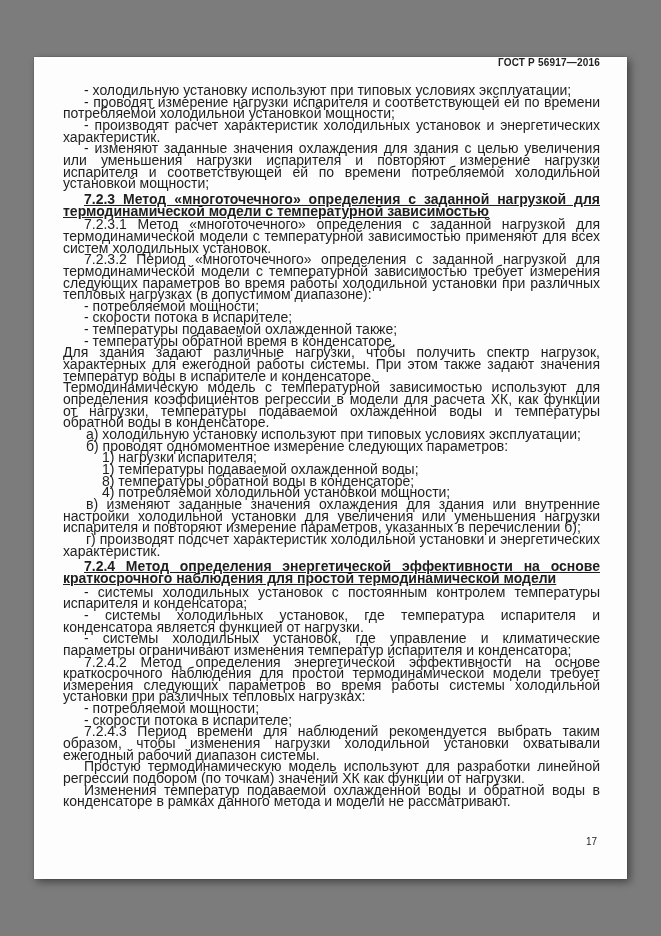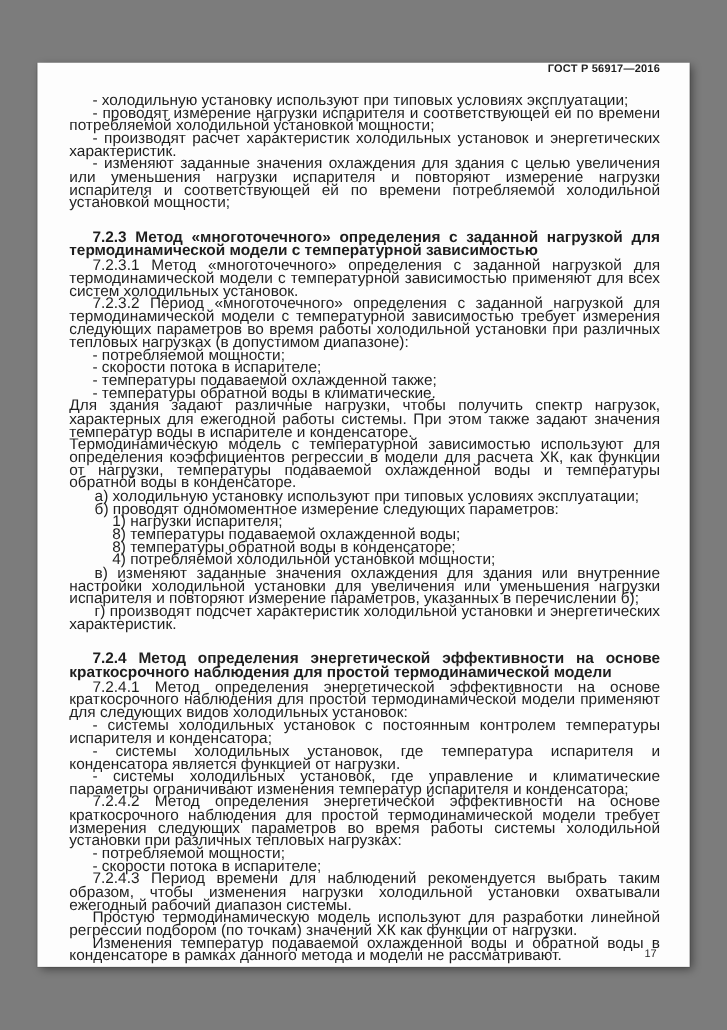--- a/index.html
+++ b/index.html
@@ -38,27 +38,28 @@
     text-align: justify;
   }
   .content p.para   { text-indent: 21px; }
   .content p.dash   { text-indent: 21px; }
   .content p.letter { text-indent: 23px; }
   .content p.num    { text-indent: 39px; }
   .content p.flush  { text-indent: 0; }
   .content p.heading {
     font-weight: 700;
     text-indent: 21px;
-    margin-top: 20px;
+    margin-top: 4px;
     margin-bottom: 2px;
+    text-decoration: underline;
   }
   .page-number {
     position: absolute;
     right: 30px;
-    bottom: 6px;
+    bottom: 32px;
     font-size: 10px;
     color: #1e1e1e;
   }
 </style>
 </head>
 <body style="background: rgb(124, 124, 124);">
 
 <div class="page" style="background: rgb(253, 253, 253);">
   <div class="doc-header">ГОСТ  Р 56917—2016</div>
 
@@ -66,33 +67,32 @@
       <p class="dash">- холодильную установку используют при типовых условиях эксплуатации;</p>
       <p class="dash">- проводят измерение нагрузки испарителя и соответствующей ей по времени потребляемой холодильной установкой мощности;</p>
       <p class="dash">- производят расчет характеристик холодильных установок и энергетических характеристик.</p>
       <p class="dash">- изменяют заданные значения охлаждения для здания с целью увеличения или уменьшения нагрузки испарителя и повторяют измерение нагрузки испарителя и соответствующей ей по времени потребляемой холодильной установкой мощности;</p>
       <p class="heading">7.2.3 Метод «многоточечного» определения с заданной нагрузкой для термодинамической модели с температурной зависимостью</p>
       <p class="para">7.2.3.1 Метод «многоточечного» определения с заданной нагрузкой для термодинамической модели с температурной зависимостью применяют для всех систем холодильных установок.</p>
       <p class="para">7.2.3.2 Период «многоточечного» определения с заданной нагрузкой для термодинамической модели с температурной зависимостью требует измерения следующих параметров во время работы холодильной установки при различных тепловых нагрузках (в допустимом диапазоне):</p>
       <p class="dash">- потребляемой мощности;</p>
       <p class="dash">- скорости потока в испарителе;</p>
       <p class="dash">- температуры подаваемой охлажденной также;</p>
-      <p class="dash">- температуры обратной воды в климатические.</p>
+      <p class="dash">- температуры обратной время в конденсаторе.</p>
       <p class="flush">Для здания задают различные нагрузки, чтобы получить спектр нагрузок, характерных для ежегодной работы системы. При этом также задают значения температур воды в испарителе и конденсаторе.</p>
       <p class="flush">Термодинамическую модель с температурной зависимостью используют для определения коэффициентов регрессии в модели для расчета ХК, как функции от нагрузки, температуры подаваемой охлажденной воды и температуры обратной воды в конденсаторе.</p>
       <p class="letter">а) холодильную установку используют при типовых условиях эксплуатации;</p>
       <p class="letter">б) проводят одномоментное измерение следующих параметров:</p>
       <p class="num">1) нагрузки испарителя;</p>
-      <p class="num">8) температуры подаваемой охлажденной воды;</p>
+      <p class="num">1) температуры подаваемой охлажденной воды;</p>
       <p class="num">8) температуры обратной воды в конденсаторе;</p>
       <p class="num">4) потребляемой холодильной установкой мощности;</p>
       <p class="letter">в) изменяют заданные значения охлаждения для здания или внутренние настройки холодильной установки для увеличения или уменьшения нагрузки испарителя и повторяют измерение параметров, указанных в перечислении б);</p>
       <p class="letter">г) производят подсчет характеристик холодильной установки и энергетических характеристик.</p>
       <p class="heading">7.2.4 Метод определения энергетической эффективности на основе краткосрочного наблюдения для простой термодинамической модели</p>
-      <p class="para">7.2.4.1 Метод определения энергетической эффективности на основе краткосрочного наблюдения для простой термодинамической модели применяют для следующих видов холодильных установок:</p>
       <p class="dash">- системы холодильных установок с постоянным контролем температуры испарителя и конденсатора;</p>
       <p class="dash">- системы холодильных установок, где температура испарителя и конденсатора является функцией от нагрузки.</p>
       <p class="dash">- системы холодильных установок, где управление и климатические параметры ограничивают изменения температур испарителя и конденсатора;</p>
       <p class="para">7.2.4.2 Метод определения энергетической эффективности на основе краткосрочного наблюдения для простой термодинамической модели требует измерения следующих параметров во время работы системы холодильной установки при различных тепловых нагрузках:</p>
       <p class="dash">- потребляемой мощности;</p>
       <p class="dash">- скорости потока в испарителе;</p>
       <p class="para">7.2.4.3 Период времени для наблюдений рекомендуется выбрать таким образом, чтобы изменения нагрузки холодильной установки охватывали ежегодный рабочий диапазон системы.</p>
       <p class="para">Простую термодинамическую модель используют для разработки линейной регрессии подбором (по точкам) значений ХК как функции от нагрузки.</p>
       <p class="para">Изменения температур подаваемой охлажденной воды и обратной воды в конденсаторе в рамках данного метода и модели не рассматривают.</p>
     </div>

